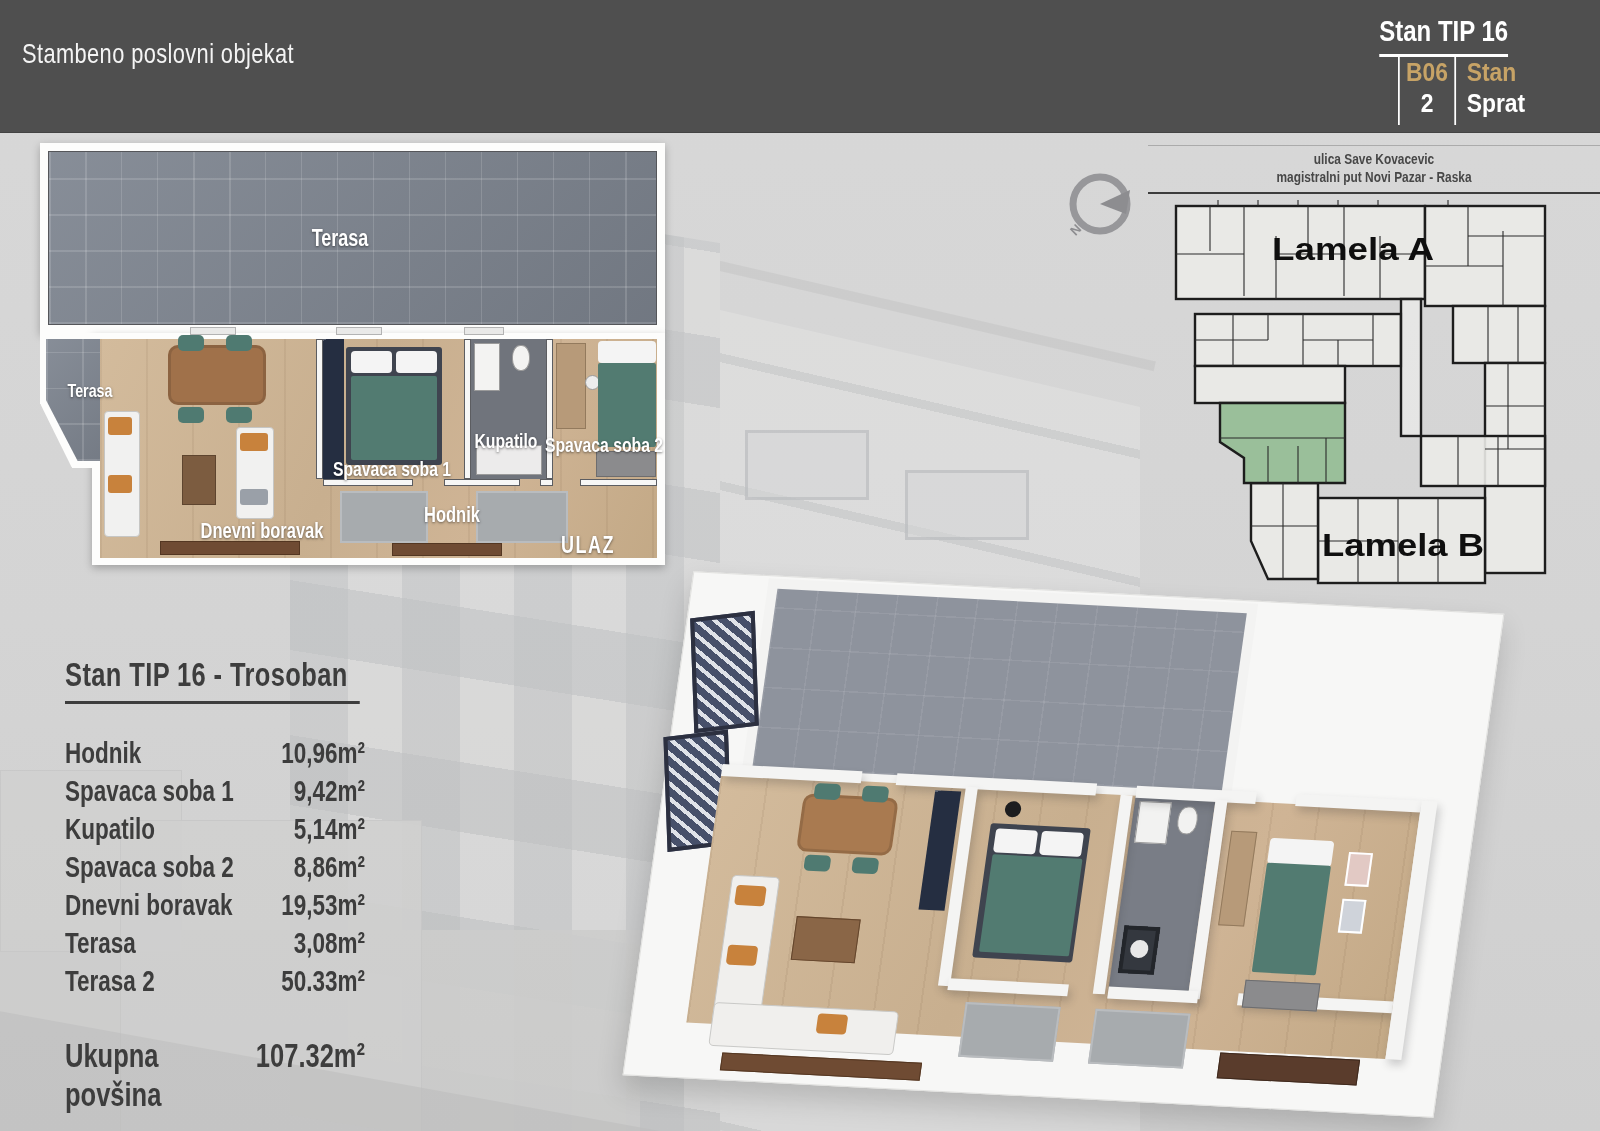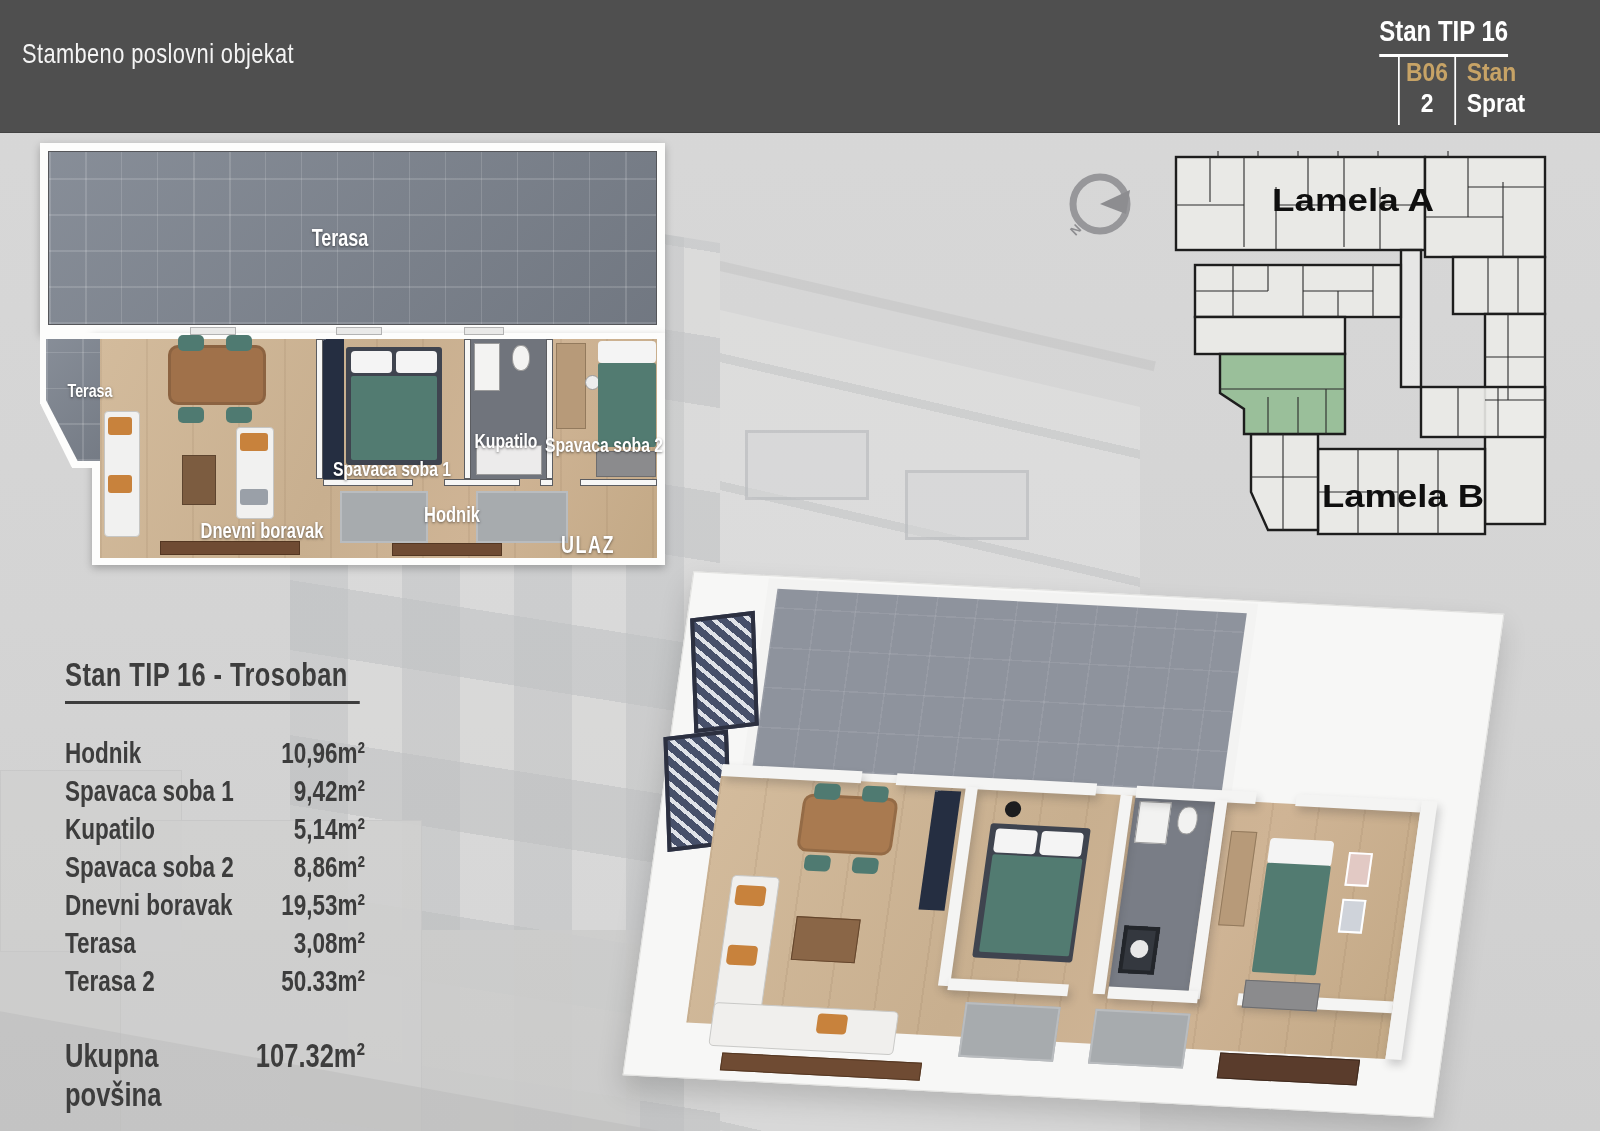--- a/index.html
+++ b/index.html
@@ -177,20 +177,24 @@
 
   <div class="compass">
     <svg width="72" height="78" viewBox="0 0 72 78">
       <circle cx="36" cy="34" r="27" fill="none" stroke="#97979a" stroke-width="7"></circle>
       <polygon points="36,34 66,20 62,44" fill="#8d8d90"></polygon>
       <text x="8" y="66" font-size="13" font-weight="bold" fill="#8d8d90" transform="rotate(-45 10 62)">N</text>
     </svg>
   </div>
 
   <section class="siteplan">
+    <div class="street">
+      <div>ulica Save Kovacevic</div>
+      <div>magistralni put Novi Pazar - Raska</div>
+    </div>
     <svg width="452" height="392" viewBox="0 0 452 392" style="display:block;margin-top:2px;">
       <g fill="rgba(235,235,232,.9)" stroke="#1d1d1d" stroke-width="2.4">
         <rect x="28" y="10" width="249" height="93"></rect>
         <rect x="277" y="10" width="120" height="100"></rect>
         <rect x="305" y="110" width="92" height="57"></rect>
         <rect x="47" y="118" width="206" height="52"></rect>
         <rect x="47" y="170" width="150" height="37"></rect>
         <rect x="337" y="167" width="60" height="210"></rect>
         <rect x="273" y="240" width="124" height="50"></rect>
         <rect x="170" y="302" width="167" height="85"></rect>

